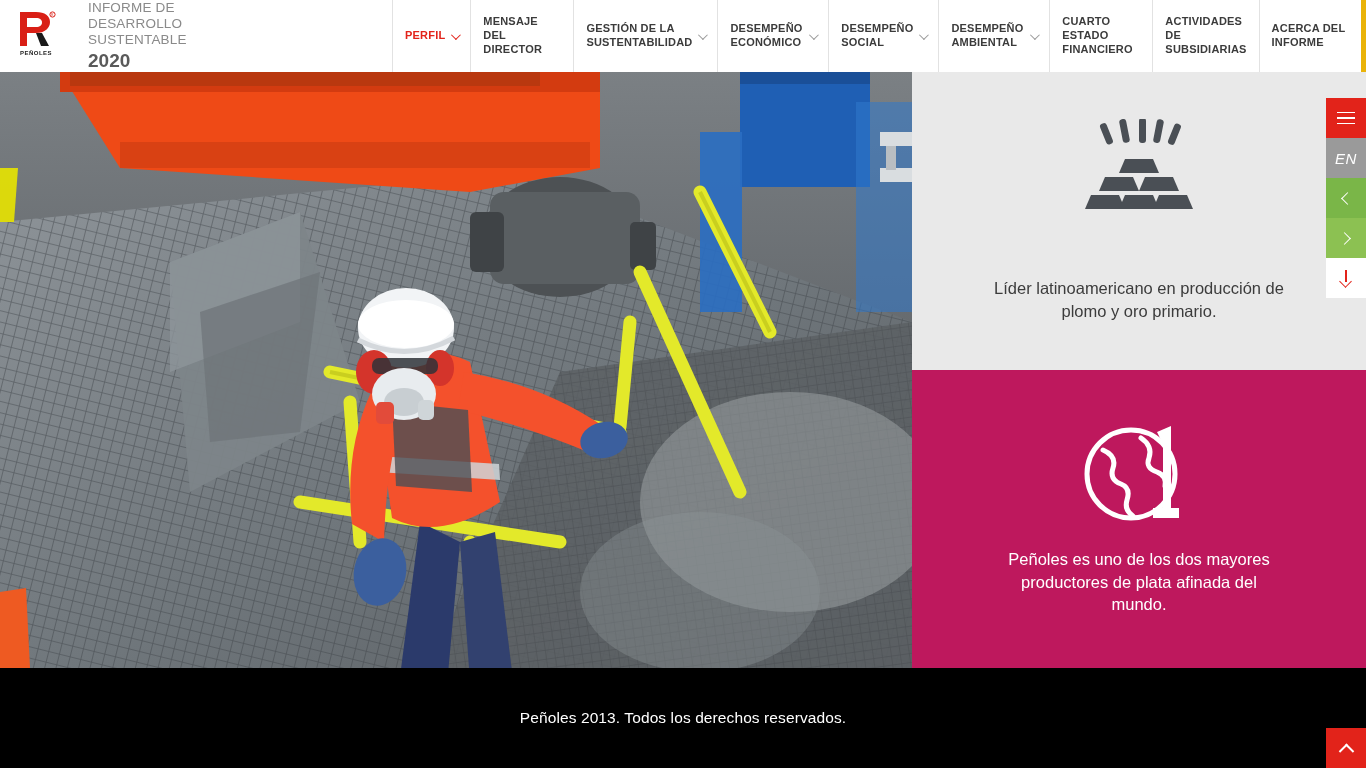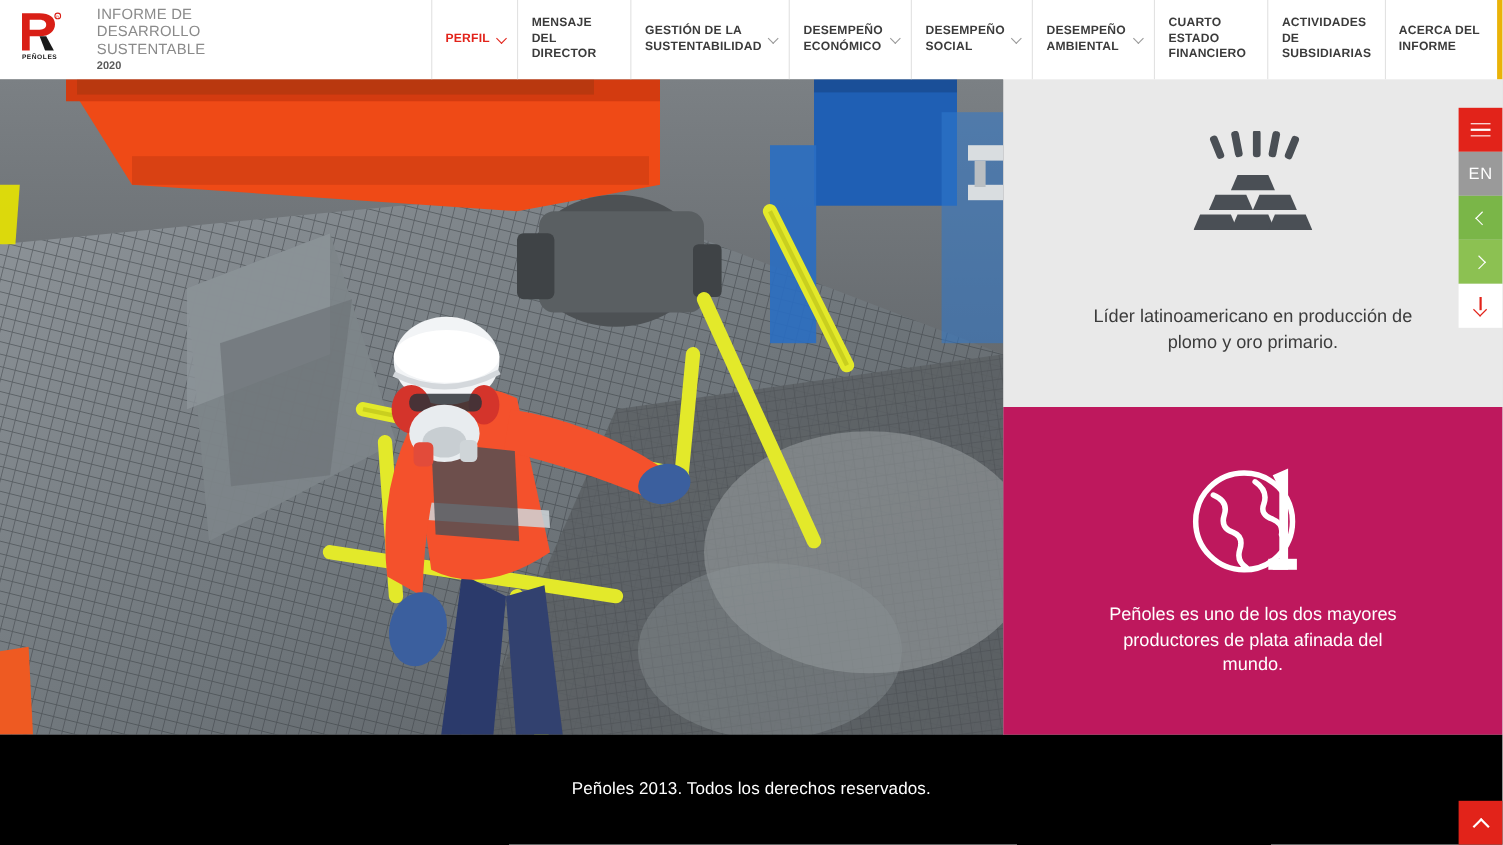--- a/index.html
+++ b/index.html
@@ -42,21 +42,21 @@
     flex: 0 0 320px;
     padding: 8px 10px 8px 16px;
     display: flex; flex-direction: column; justify-content: center;
     color: #8a8a8a;
     line-height: 1.18;
   }
   .report-title .l {
     font-size: 13.5px; letter-spacing: .2px; text-transform: uppercase;
   }
   .report-title .year {
-    font-size: 10px; font-weight: 700; color: #5a5a5a; margin-top: 2px;
+    font-size: 19px; font-weight: 700; color: #5a5a5a; margin-top: 2px;
   }
   .nav {
     flex: 1; display: flex; align-items: stretch; justify-content: flex-end;
   }
   .nav-item {
     border-left: 1px solid #e2e2e2;
     padding: 0 12px;
     display: flex; align-items: center;
     position: relative;
     cursor: pointer;
@@ -113,20 +113,21 @@
     max-width: 300px;
   }
   .panel.blue .panel-text { max-width: 280px; }
 
   
   .rail {
     position: absolute; right: 0; top: 98px;
     width: 40px;
     display: flex; flex-direction: column;
     z-index: 60;
+    font-style: italic;
   }
   .rail-btn {
     width: 40px; height: 40px;
     display: flex; align-items: center; justify-content: center;
     cursor: pointer;
   }
   .rail-btn.red { background: #e2231a; color: #fff; }
   .rail-btn.gray { background: #9a9a9a; color: #fff; }
   .rail-btn.green-top { background: #7ab648; color: #fff; }
   .rail-btn.green-bot { background: #8cc152; color: #fff; }

